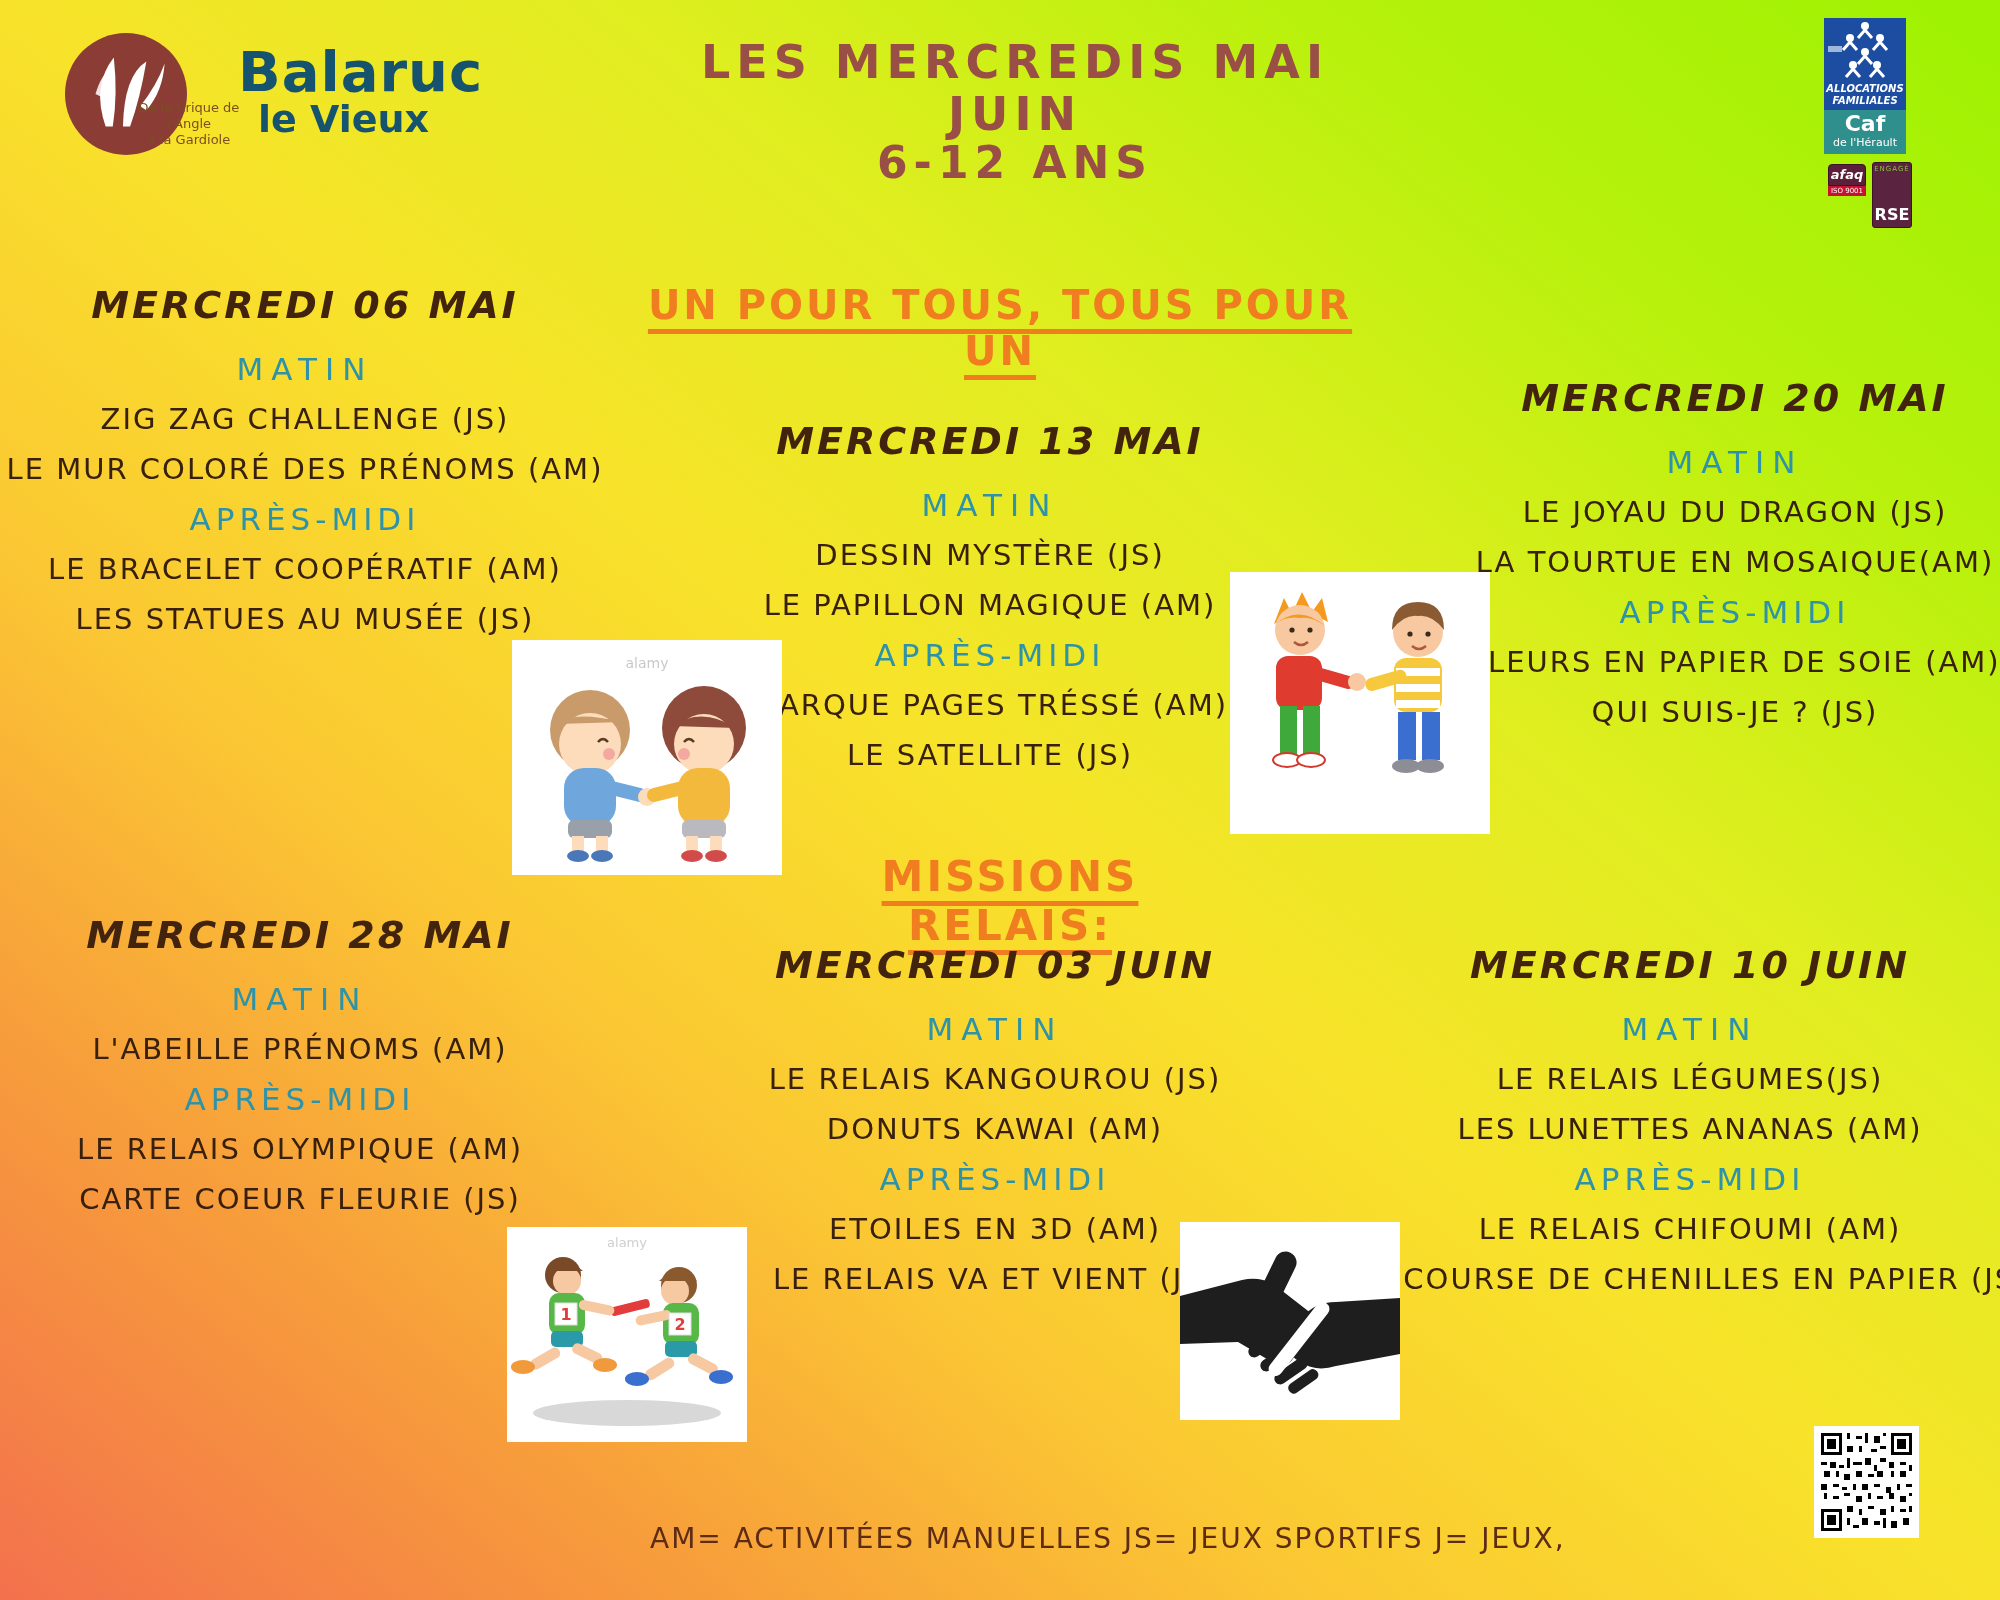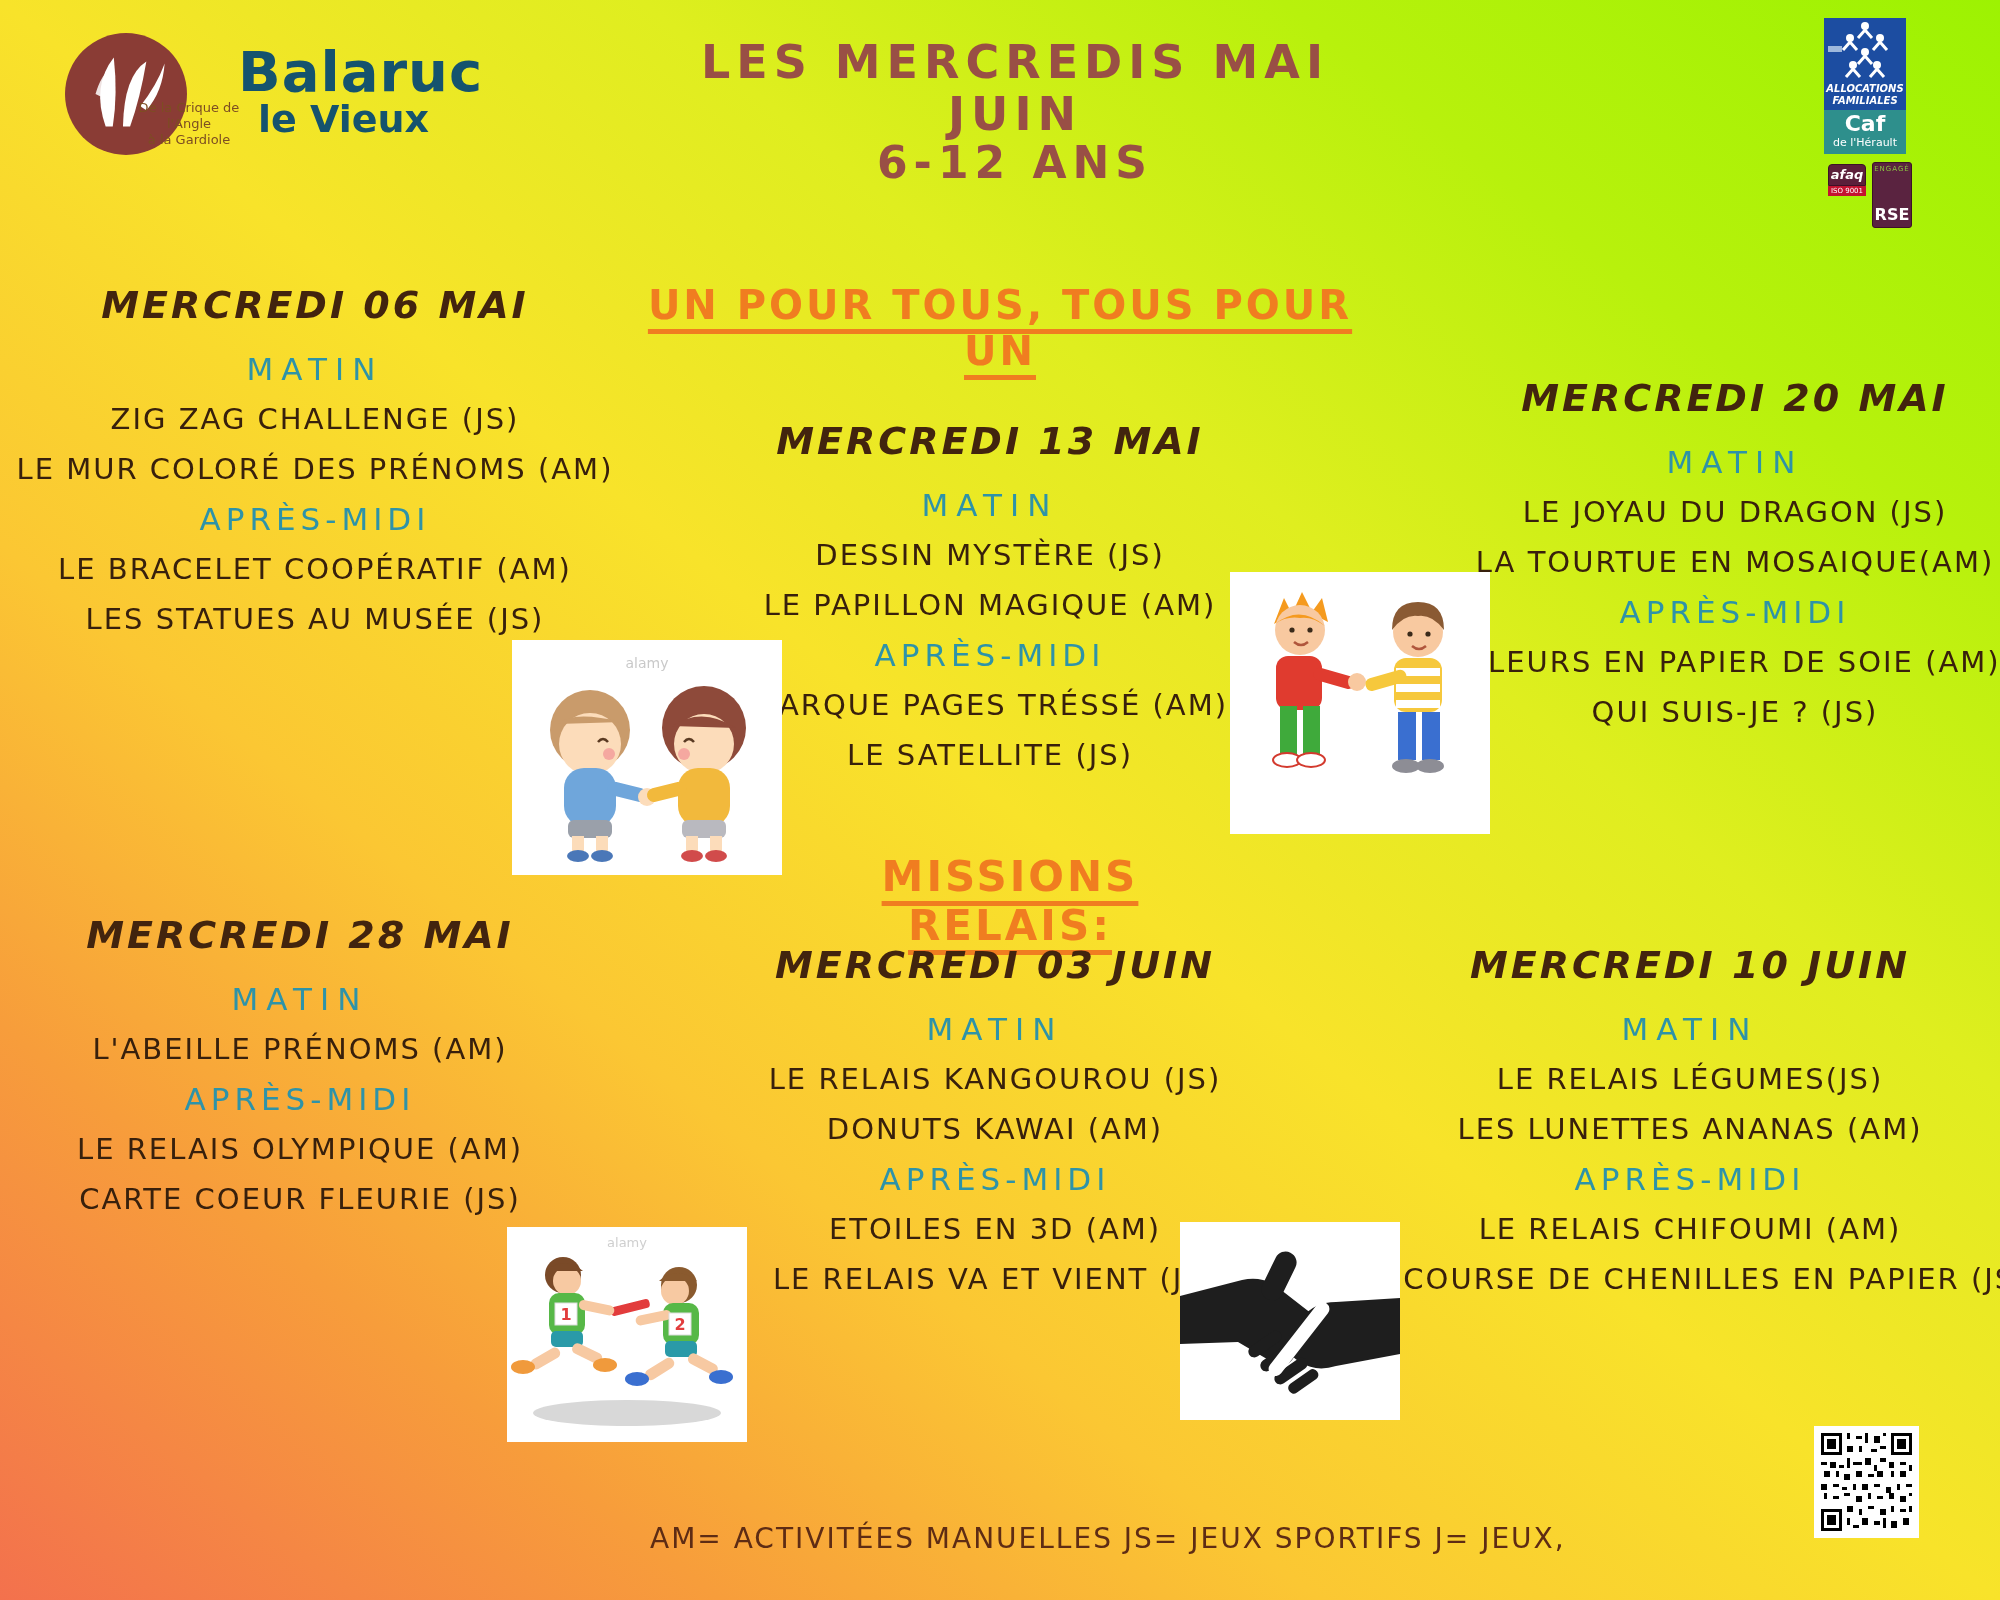--- a/index.html
+++ b/index.html
@@ -92,21 +92,21 @@
   <div class="abs" style="left:1872px;top:162px;width:40px;">
     <div style="background:#5a2340;border-radius:3px;text-align:center;border:1px solid #3d1127;">
       <div style="color:#8bc53f;font-size:7px;line-height:9px;padding-top:2px;letter-spacing:1px;">ENGAGÉ</div>
       <div style="color:#fff;font-weight:bold;font-size:16px;line-height:18px;padding-bottom:3px;margin-top:32px;">RSE</div>
     </div>
   </div>
 
   <div class="abs section-heading center" style="left:640px;top:282px;width:720px;font-size:40px;">UN POUR TOUS, TOUS POUR UN</div>
   <div class="abs section-heading center" style="left:810px;top:852px;width:400px;font-size:42px;">MISSIONS RELAIS:</div>
 
-  <div class="abs day-col" style="left:15px;top:282px;width:600px;">
+  <div class="abs day-col" style="left:5px;top:282px;width:600px;">
     <div class="day-title">MERCREDI 06 MAI</div>
     <div class="period">MATIN</div>
     <div class="act">ZIG ZAG CHALLENGE (JS)</div>
     <div class="act">LE MUR COLORÉ DES PRÉNOMS (AM)</div>
     <div class="period" style="letter-spacing:5px;">APRÈS-MIDI</div>
     <div class="act">LE BRACELET COOPÉRATIF (AM)</div>
     <div class="act">LES STATUES AU MUSÉE (JS)</div>
   </div>
 
   <div class="abs day-col" style="left:720px;top:418px;width:540px;">

